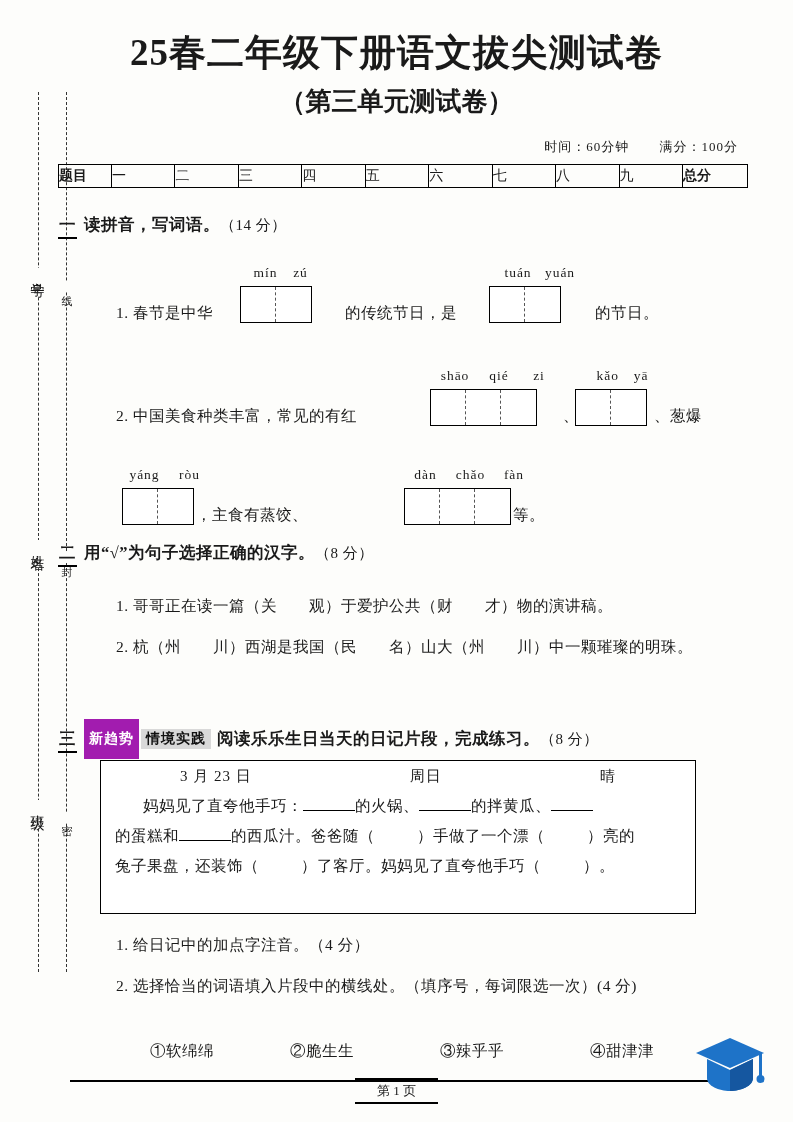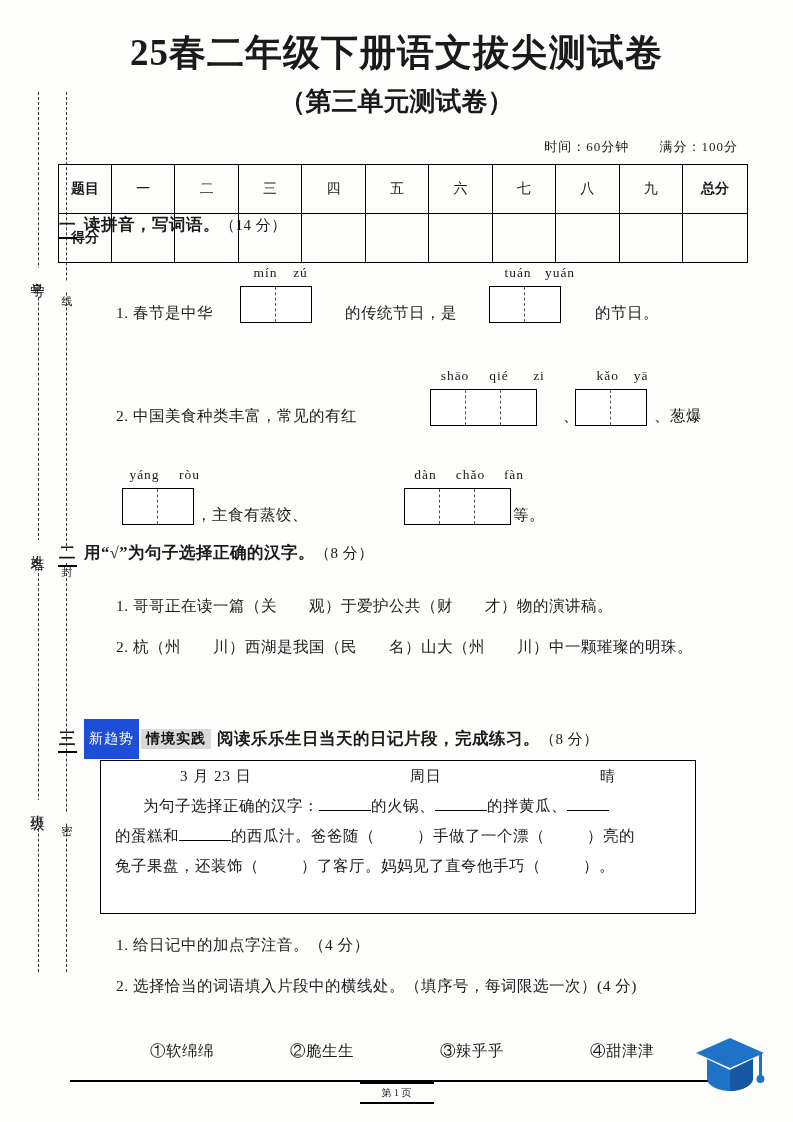--- a/index.html
+++ b/index.html
@@ -54,22 +54,21 @@
   
   table.score{
     position:absolute;top:164px;left:58px;
     border-collapse:collapse;
     width:690px;
     font-size:14px;
   }
   table.score td{
     border:1px solid #000;
     height:20px;
-    text-align:center;
-    padding:14px 0;
+    padding:1px 0;
   }
   table.score td.lab{width:52px;font-weight:bold;}
   table.score td.tot{width:64px;font-weight:bold;}
 
   
   .sec{
     position:absolute;
     font-size:16.5px;
     font-weight:bold;
     letter-spacing:0.5px;
@@ -78,22 +77,22 @@
   .sec .num{
     display:inline-block;
     border-bottom:2px solid #000;
     padding:0 1px 1px 1px;
     margin-right:7px;
     font-weight:bold;
   }
   .sec .pts{font-weight:normal;font-size:15px;}
 
   .tag-new{
-    display:inline-block;background:#1d4ed8;color:#fff;
-    font-size:14px;font-weight:normal;padding:11px 5px;margin-right:2px;
+    display:inline-block;background:#a21caf;color:#fff;
+    font-size:14px;font-weight:bold;padding:11px 5px;margin-right:2px;
     letter-spacing:1px;vertical-align:1px;
   }
   .tag-sit{
     display:inline-block;background:#d9d9d9;color:#111;
     font-size:14px;font-weight:bold;padding:1px 5px;margin-right:6px;
     letter-spacing:1px;vertical-align:1px;
   }
 
   
   .q{position:absolute;font-size:15.5px;letter-spacing:0.5px;white-space:nowrap;}
@@ -131,21 +130,21 @@
   .opts{position:absolute;font-size:15.5px;letter-spacing:0.5px;}
   .opts span{display:inline-block;}
 
   
   .footer{
     position:absolute;left:0;bottom:18px;width:793px;text-align:center;
     font-size:13px;
   }
   .footer .bar{
     display:inline-block;border-top:2px solid #000;border-bottom:2px solid #000;
-    padding:2px 22px;font-size:10px;
+    padding:2px 22px;font-size:13px;
   }
   .footer-rule{
     position:absolute;left:70px;bottom:40px;width:653px;border-top:2px solid #000;
   }
 
   
   .logo{
     position:absolute;right:18px;bottom:28px;
     display:flex;align-items:center;
   }
@@ -191,33 +190,20 @@
       <td>二</td>
       <td>三</td>
       <td>四</td>
       <td>五</td>
       <td>六</td>
       <td>七</td>
       <td>八</td>
       <td>九</td>
       <td class="tot">总分</td>
     </tr>
-    <tr>
-      <td class="lab">得分</td>
-      <td></td>
-      <td></td>
-      <td></td>
-      <td></td>
-      <td></td>
-      <td></td>
-      <td></td>
-      <td></td>
-      <td></td>
-      <td></td>
-    </tr>
   </tbody>
     </table>
 
   <div class="sec" style="left:58px;top:214px;">
     <span class="num">一</span><span>读拼音，写词语。</span><span class="pts">（14 分）</span>
   </div>
 
   <div class="pyrow" style="left:248px;top:265px;">
     <span style="display:inline-block;width:35px;text-align:center;">mín</span><span style="display:inline-block;width:35px;text-align:center;">zú</span>
   </div>
@@ -288,21 +274,21 @@
     <span class="num">三</span><span class="tag-new">新趋势</span><span class="tag-sit">情境实践</span><span>阅读乐乐生日当天的日记片段，完成练习。</span><span class="pts">（8 分）</span>
   </div>
 
   <div class="diary" style="left:100px;top:760px;width:594px;height:152px;">
     <div class="hdr">
       <span>3 月 23 日</span>
       <span>周日</span>
       <span>晴</span>
     </div>
     <div class="line" style="padding-left:42px;">
-      <span>为句子选择正确的汉字：</span><span class="blank"></span><span>的火锅、</span><span class="blank"></span><span>的拌黄瓜、</span><span class="blank sm"></span>
+      <span>妈妈见了直夸他手巧：</span><span class="blank"></span><span>的火锅、</span><span class="blank"></span><span>的拌黄瓜、</span><span class="blank sm"></span>
     </div>
     <div class="line">
       <span>的蛋糕和</span><span class="blank"></span><span>的西瓜汁。爸爸随（</span><span class="paren"></span><span>）手做了一个漂（</span><span class="paren"></span><span>）亮的</span>
     </div>
     <div class="line">
       <span>兔子果盘，还装饰（</span><span class="paren"></span><span>）了客厅。妈妈见了直夸他手巧（</span><span class="paren"></span><span>）。</span>
     </div>
   </div>
 
   <div class="q" style="left:116px;top:935px;">1. 给日记中的加点字注音。（4 分）</div>

